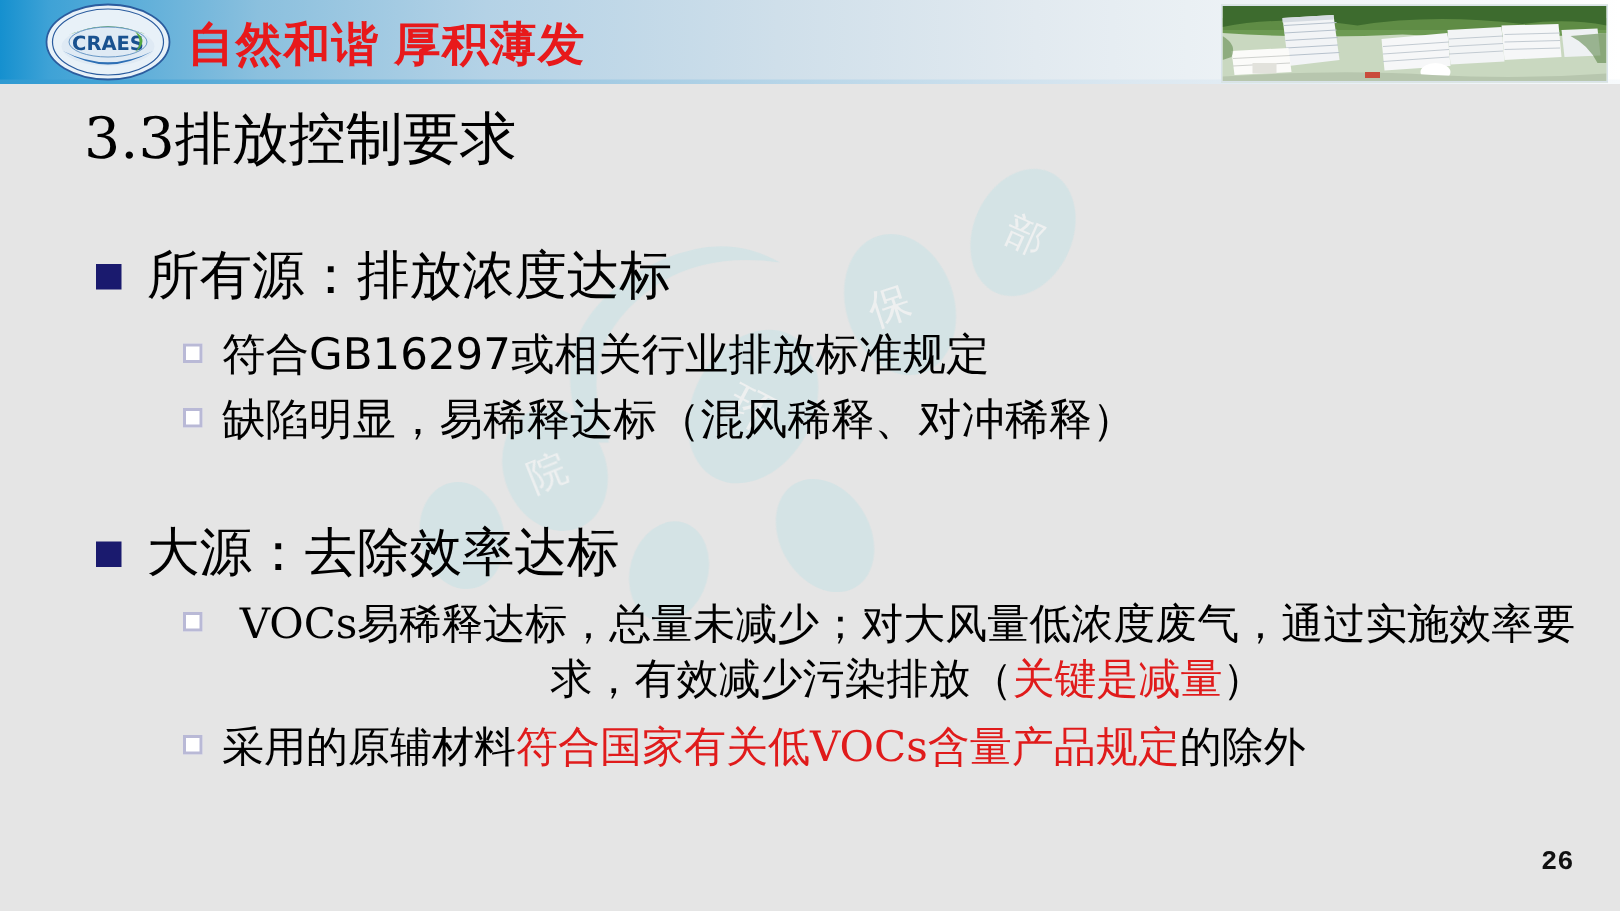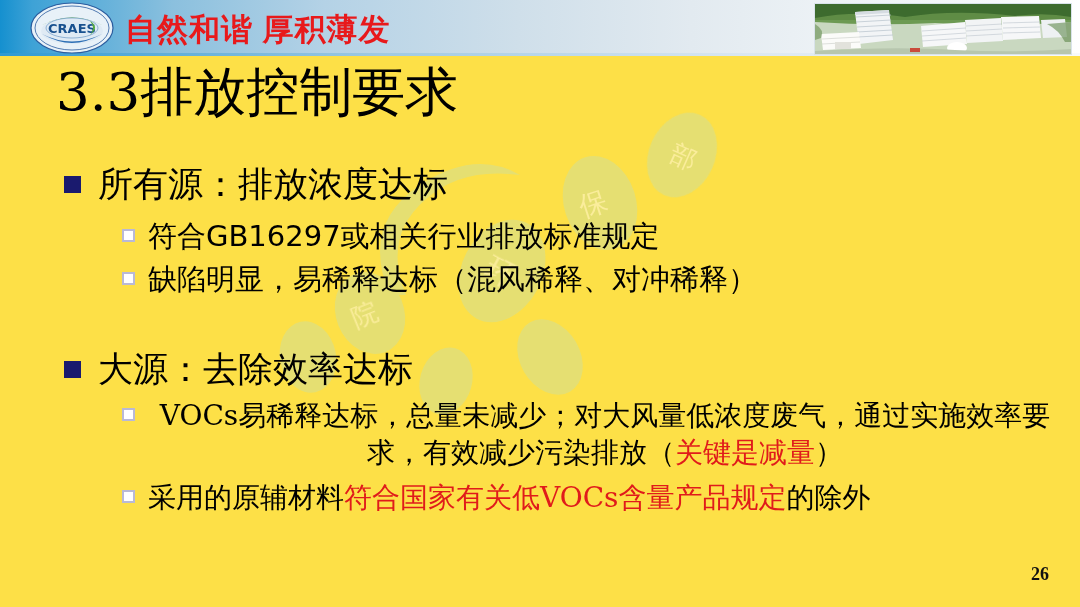--- a/index.html
+++ b/index.html
@@ -8,21 +8,21 @@
     background: #ffffff;
   }
   body {
     font-family: "DejaVu Sans", "Liberation Sans", sans-serif;
   }
   .slide {
     position: relative;
     width: 1080px;
     height: 607px;
     overflow: hidden;
-    background: #fde047;
+    background: #e5e5e5;
   }
 
   
   .header {
     position: absolute;
     left: 0; top: 0;
     width: 1080px;
     height: 56px;
     background: linear-gradient(to right,
         #1590cf 0%,
@@ -87,21 +87,21 @@
     z-index: 0;
     opacity: 0.5;
     pointer-events: none;
   }
 
   
   .title {
     position: absolute;
     left: 56px;
     top: 59px;
-    font-size: 53px;
+    font-size: 38px;
     line-height: 66px;
     color: #000000;
     font-family: "DejaVu Serif", "Liberation Serif", serif;
     letter-spacing: 0px;
     z-index: 5;
     white-space: nowrap;
   }
 
   
   .content {
@@ -162,21 +162,21 @@
 
   
   .page-number {
     position: absolute;
     right: 31px;
     bottom: 22px;
     font-size: 18px;
     font-weight: bold;
     color: #111111;
     z-index: 6;
-    font-family: Liberation Serif, serif;
+    font-family: Liberation Mono, monospace;
   }
 </style>
 </head>
 <body>
 
 <div class="slide">
 
   <div class="header"></div>
   <div class="header-underline"></div>
 

